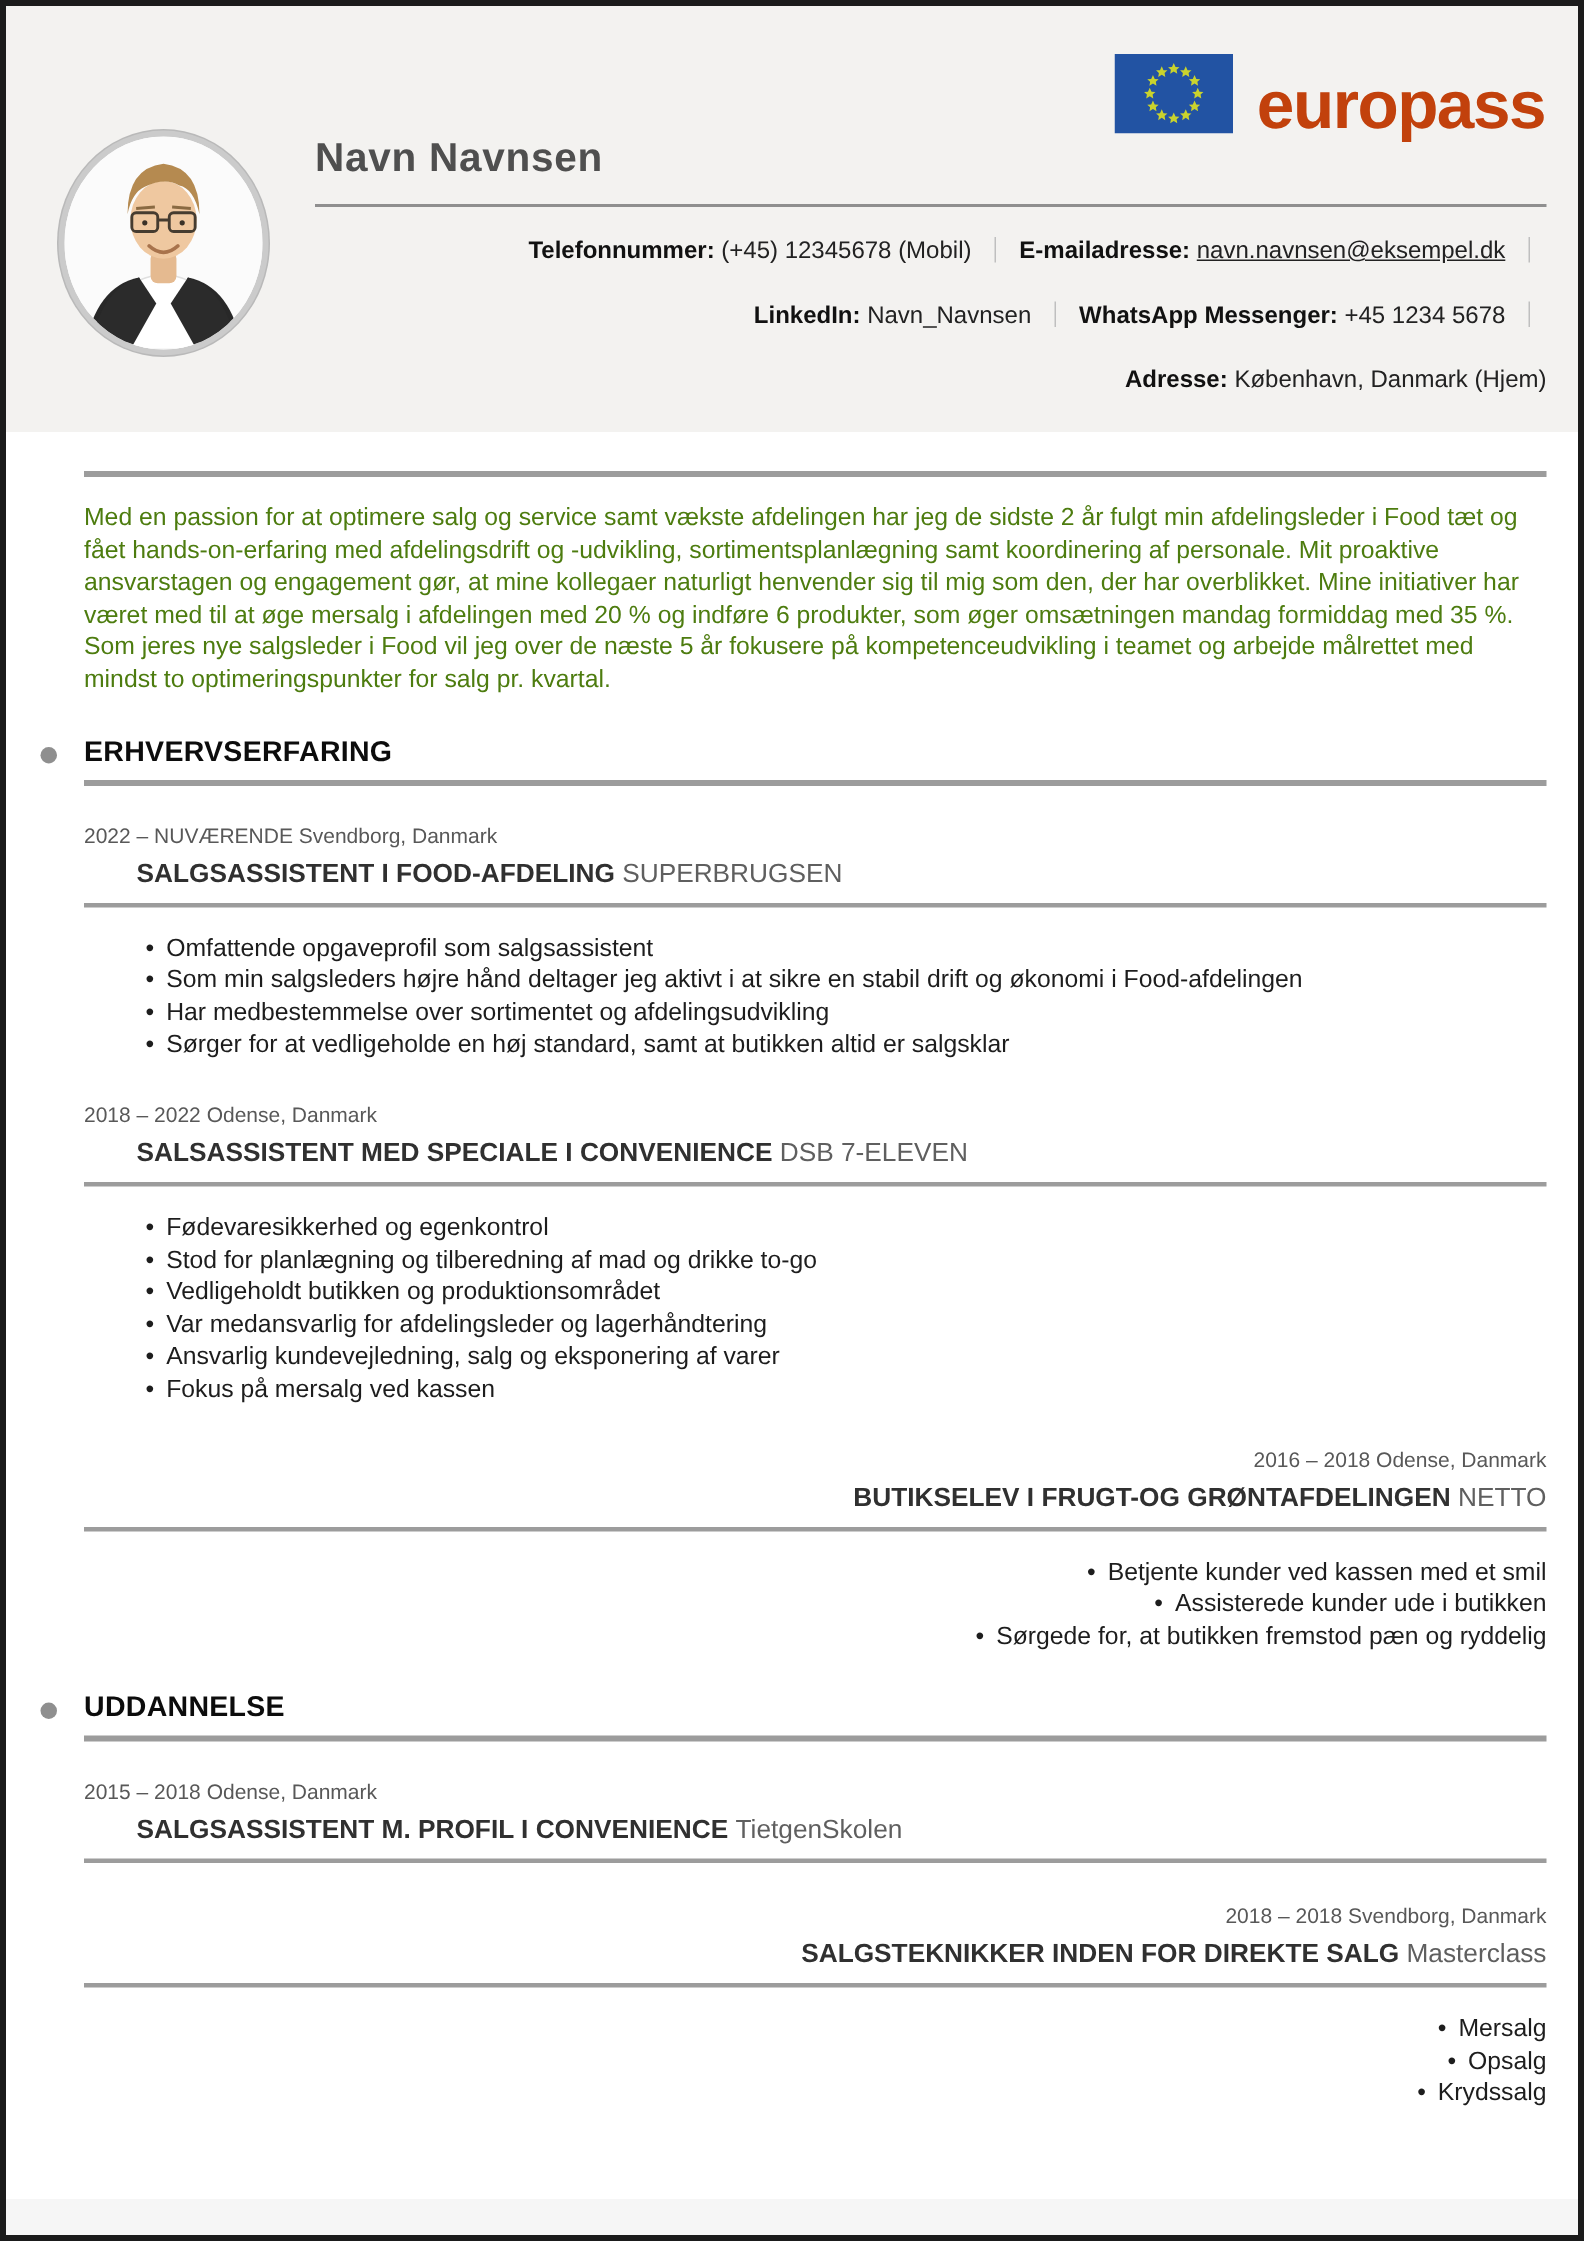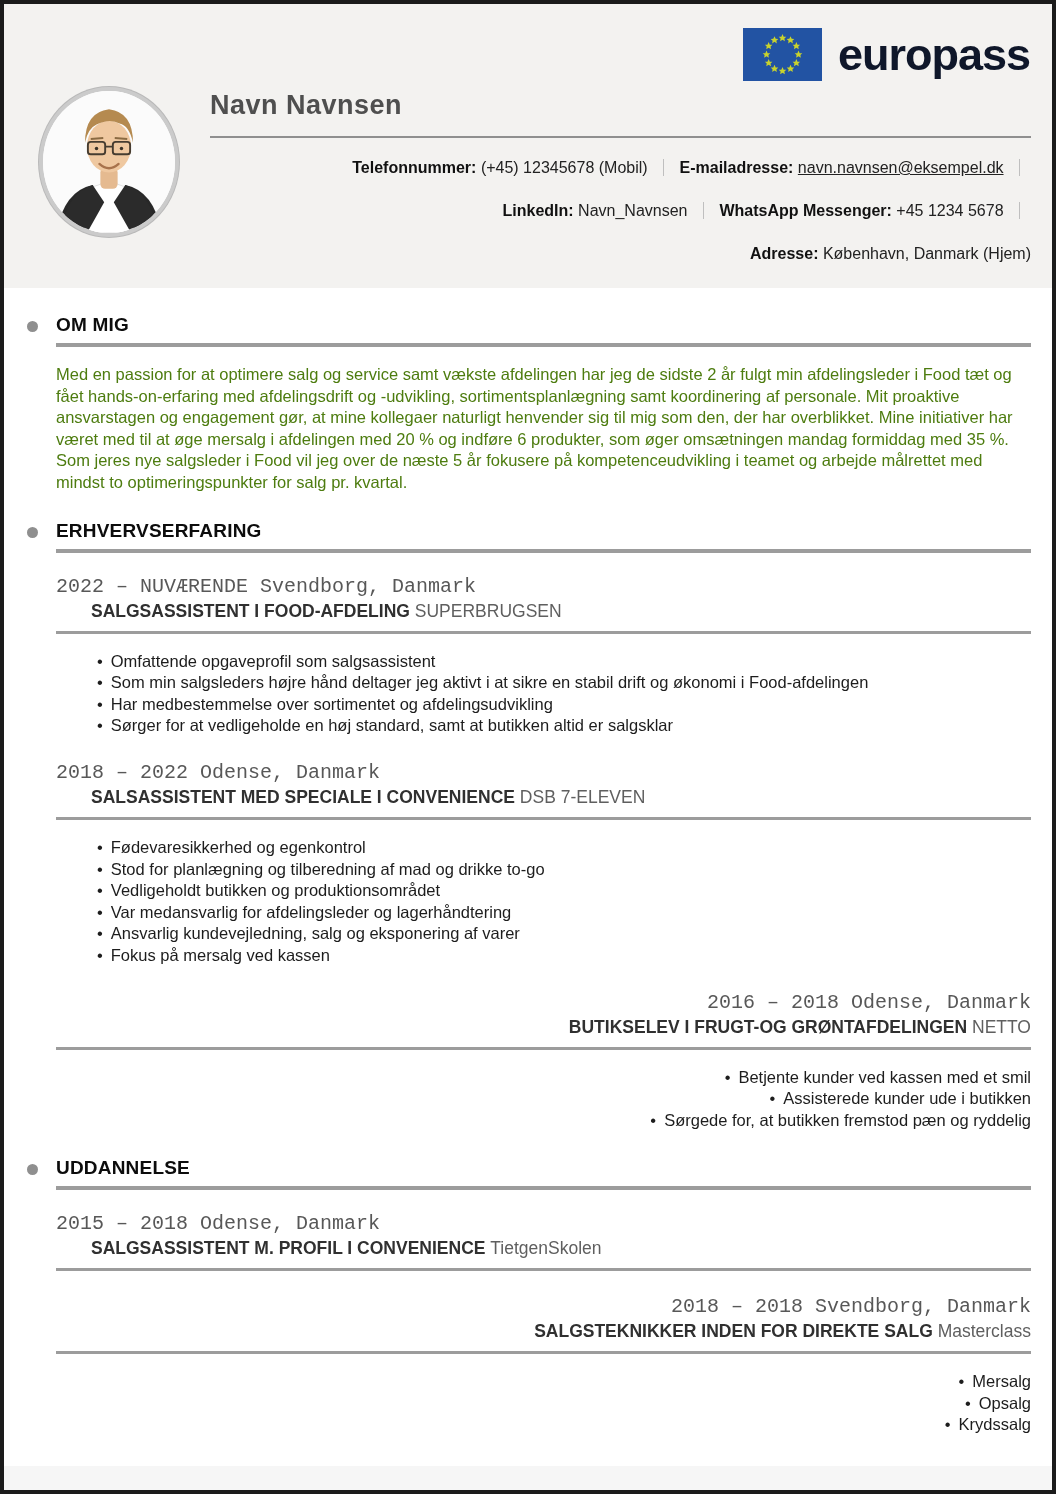--- a/index.html
+++ b/index.html
@@ -22,21 +22,21 @@
     height:284px;
     background:#f3f2f0;
   }
   .logo {
     position:absolute; top:24px; right:22px;
     display:flex; align-items:center; gap:16px;
   }
   .logo svg.flag { display:block; }
   .wordmark {
     font-size:45px; font-weight:700; letter-spacing:-1px;
-    color:#0f172a; line-height:52px;
+    color:#c2410c; line-height:52px;margin-top:16px;
   }
   .photo {
     position:absolute; left:35px; top:83px;
     width:140px; height:150px;
     border-radius:50%;
     border:4px solid #cbcbcb;
     box-shadow:0 0 0 1px #b9b9b9;
     background:#fcfcfc;
     overflow:hidden;
   }
@@ -61,21 +61,21 @@
     width:11px; height:11px; border-radius:50%; background:#8f8f8f;
   }
   .sec-head { font-size:19px; font-weight:800; color:#0c0c0c; letter-spacing:0.2px; }
   .sec-rule { height:4px; background:#9c9c9c; margin-top:7px; }
   .about-text {
     margin-top:17px;
     font-size:16.5px; line-height:21.6px; color:#4d7c0f;
   }
   .entry { margin-top:24px; margin-bottom:26px; }
   .entry:last-child { margin-bottom:0;text-align:right; }
-  .entry-meta { font-size:20px; color:#585858; line-height:19px;font-family:Liberation Mono, monospace; }
+  .entry-meta { font-size:14px; color:#585858; line-height:19px; }
   .entry-title { font-size:17.5px; font-weight:700; color:#303030; margin-top:4px; line-height:22px;margin-left:35px; }
   .entry-title .org { font-weight:400; color:#5f5f5f; }
   .entry-rule { height:3px; background:#9c9c9c; margin-top:9px; }
   .entry ul { margin:17px 0 0 41px; list-style:none; }
   .entry ul li {
     font-size:16.5px; line-height:21.6px; color:#1d1d1d;
   }
   .entry ul li::before { content:"\2022"; margin-right:8px; }
   .page-foot {
     position:absolute; left:0; right:0; bottom:0; height:24px;
@@ -163,24 +163,20 @@
       <div class="contact-row">
         <span class="lbl">Adresse:</span>
         <span class="val">København, Danmark (Hjem)</span>
       </div>
     </div>
   </div>
 
   <div class="main">
 
     <section class="section">
-      <div class="sec-head-wrap">
-        <span class="sec-dot"></span>
-        <h2 class="sec-head">OM MIG</h2>
-      </div>
       <div class="sec-rule"></div>
       <p class="about-text">Med en passion for at optimere salg og service samt vækste afdelingen har jeg de sidste 2 år fulgt min afdelingsleder i Food tæt og fået hands-on-erfaring med afdelingsdrift og -udvikling, sortimentsplanlægning samt koordinering af personale. Mit proaktive ansvarstagen og engagement gør, at mine kollegaer naturligt henvender sig til mig som den, der har overblikket. Mine initiativer har været med til at øge mersalg i afdelingen med 20 % og indføre 6 produkter, som øger omsætningen mandag formiddag med 35 %. Som jeres nye salgsleder i Food vil jeg over de næste 5 år fokusere på kompetenceudvikling i teamet og arbejde målrettet med mindst to optimeringspunkter for salg pr. kvartal.</p>
     </section>
 
     <section class="section">
       <div class="sec-head-wrap">
         <span class="sec-dot"></span>
         <h2 class="sec-head">ERHVERVSERFARING</h2>
       </div>
       <div class="sec-rule"></div>

